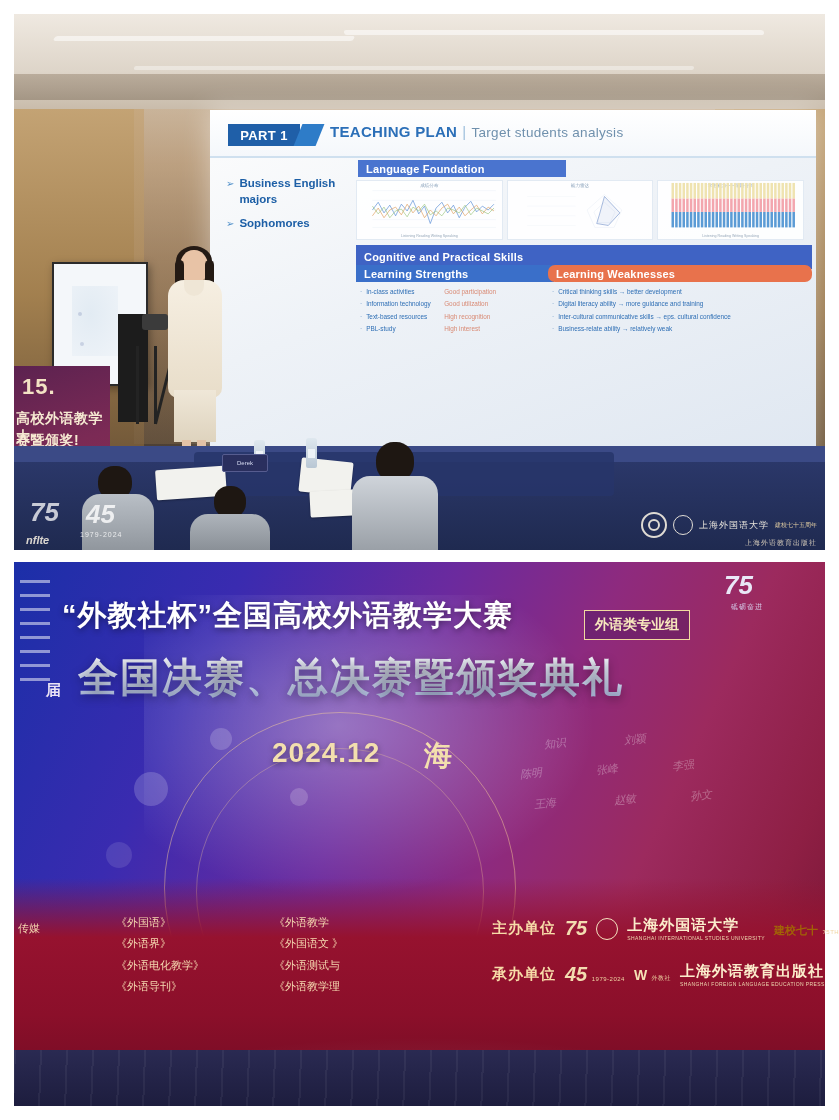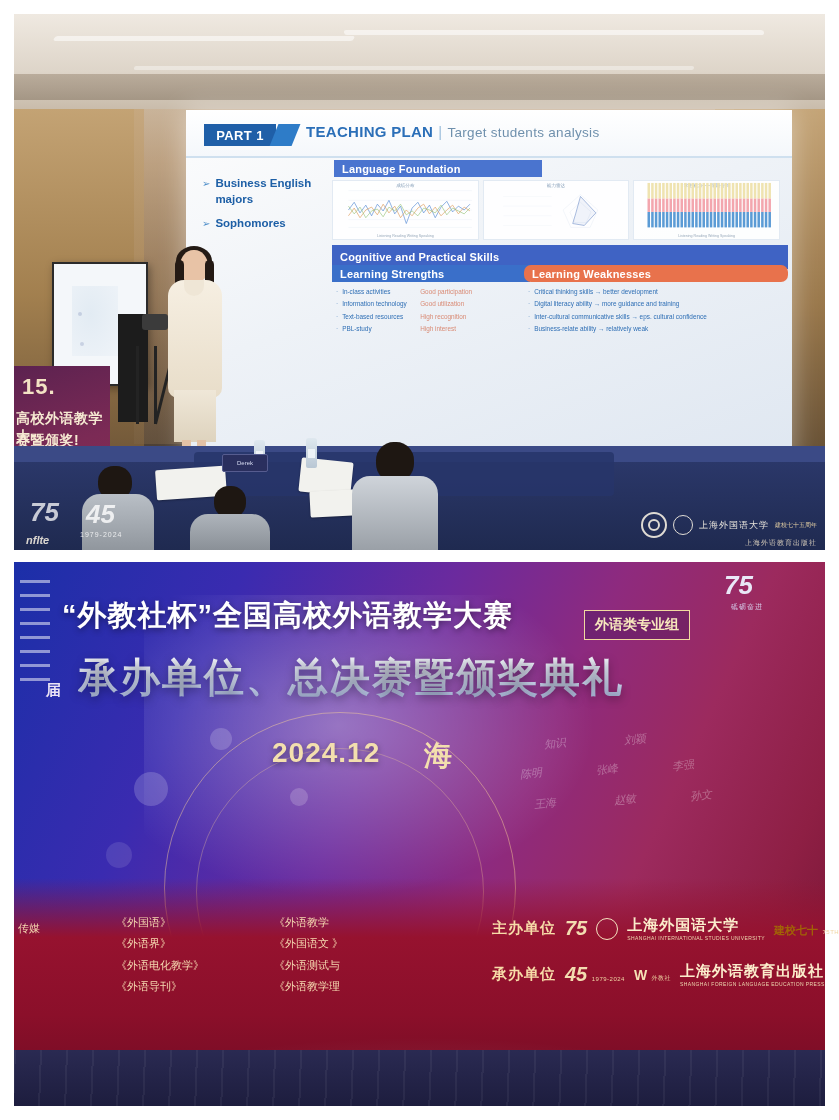--- a/index.html
+++ b/index.html
@@ -21,21 +21,21 @@
   .ceil-dark{position:absolute;left:0;top:60px;width:100%;height:26px;background:linear-gradient(180deg,#a79784,#8e7f6d);opacity:.65;}
 
   .wall-left{position:absolute;left:0;top:60px;width:130px;height:400px;
     background:linear-gradient(180deg,#c9a878,#a4814f 55%,#6d5436);opacity:.95;}
   .wall-right{position:absolute;right:0;top:70px;width:110px;height:400px;
     background:linear-gradient(180deg,#c9a878,#9d7a4b 55%,#5f4a30);opacity:.9;}
   .wall-panel{position:absolute;left:120px;top:70px;width:600px;height:360px;
     background:linear-gradient(180deg,#cdb291,#ad8d66 60%,#7d6446);opacity:.45;}
 
   
-  .screen{position:absolute;left:172px;top:96px;width:606px;height:355px;
+  .screen{position:absolute;left:196px;top:96px;width:606px;height:355px;
     background:linear-gradient(160deg,#fdfdfd,#eef2f7 45%,#dfe7f1);
     box-shadow:0 0 26px rgba(255,255,255,.45);}
   .slide{position:absolute;inset:0;padding:0;overflow:hidden;}
   .slide-top{position:absolute;left:0;top:0;width:100%;height:48px;background:linear-gradient(180deg,#ffffff,#f4f7fb);}
   .part-chip{position:absolute;left:18px;top:14px;width:72px;height:22px;
     background:#1f5fa8;color:#fff;font-size:13px;font-weight:bold;letter-spacing:.4px;
     display:flex;align-items:center;justify-content:center;}
   .part-slash{position:absolute;left:88px;top:14px;width:22px;height:22px;
     background:#2e7cc8;transform:skewX(-22deg);}
   .slide-h1{position:absolute;left:120px;top:13px;font-size:15px;font-weight:bold;color:#2b6fb8;letter-spacing:.3px;}
@@ -517,21 +517,21 @@
     <div class="bg-wave"></div>
     <div class="floor">
         <div class="floor-pat"></div>
       </div>
 
   </div>
 
   <div class="bn-title1">“外教社杯”全国高校外语教学大赛</div>
   <div class="bn-badge">外语类专业组</div>
   <div class="bn-jie">届</div>
-  <div class="bn-title2">承办单位、总决赛暨颁奖典礼</div>
+  <div class="bn-title2">全国决赛、总决赛暨颁奖典礼</div>
   <div class="bn-date">2024.12</div>
   <div class="bn-city">海</div>
   <div class="bn-75">75</div>
   <div class="bn-75-sub">砥砺奋进</div>
 
   <div class="sig" style="left:544px;top:736px;">知识</div>
   <div class="sig" style="left:624px;top:732px;">刘颖</div>
   <div class="sig" style="left:520px;top:766px;">陈明</div>
   <div class="sig" style="left:596px;top:762px;">张峰</div>
   <div class="sig" style="left:672px;top:758px;">李强</div>

